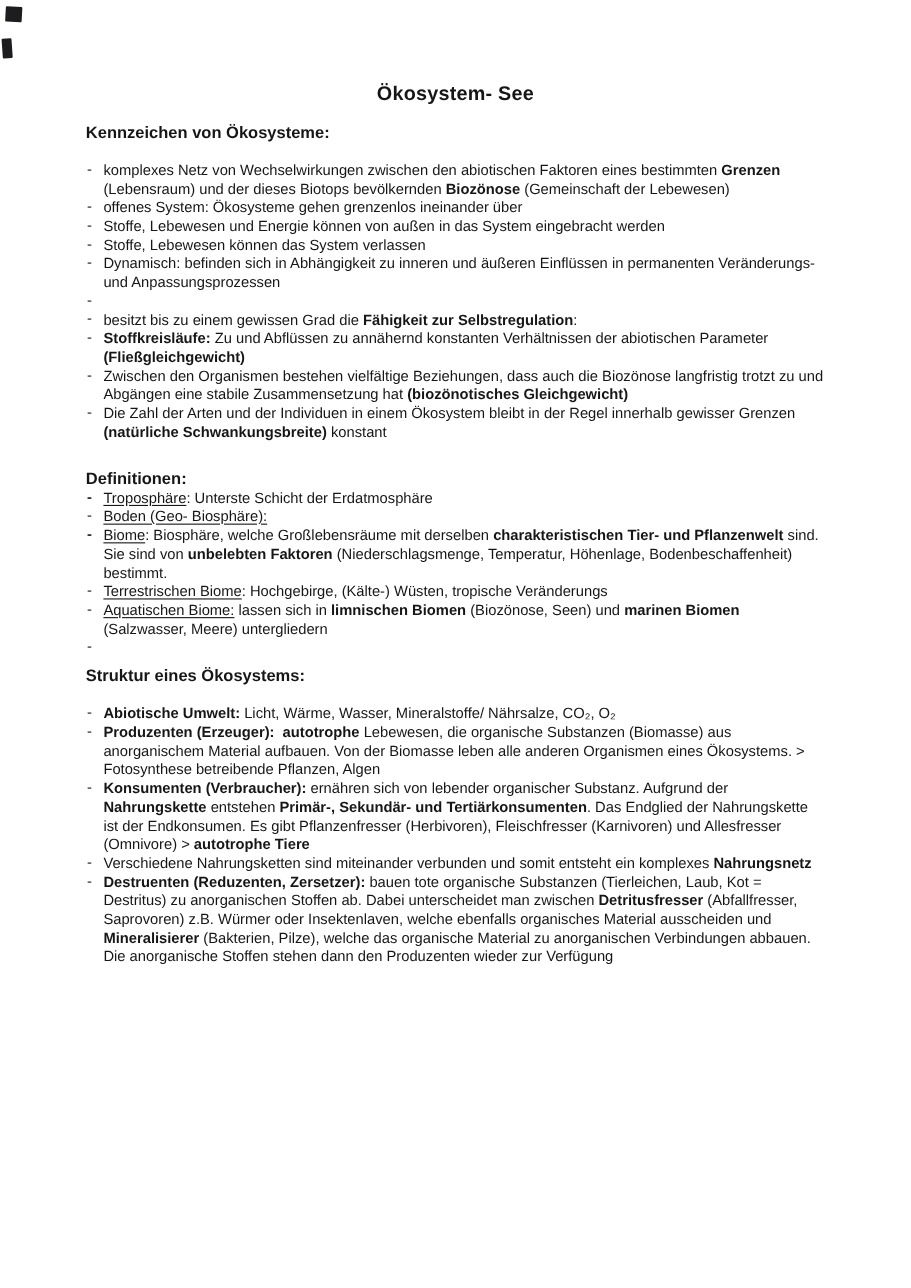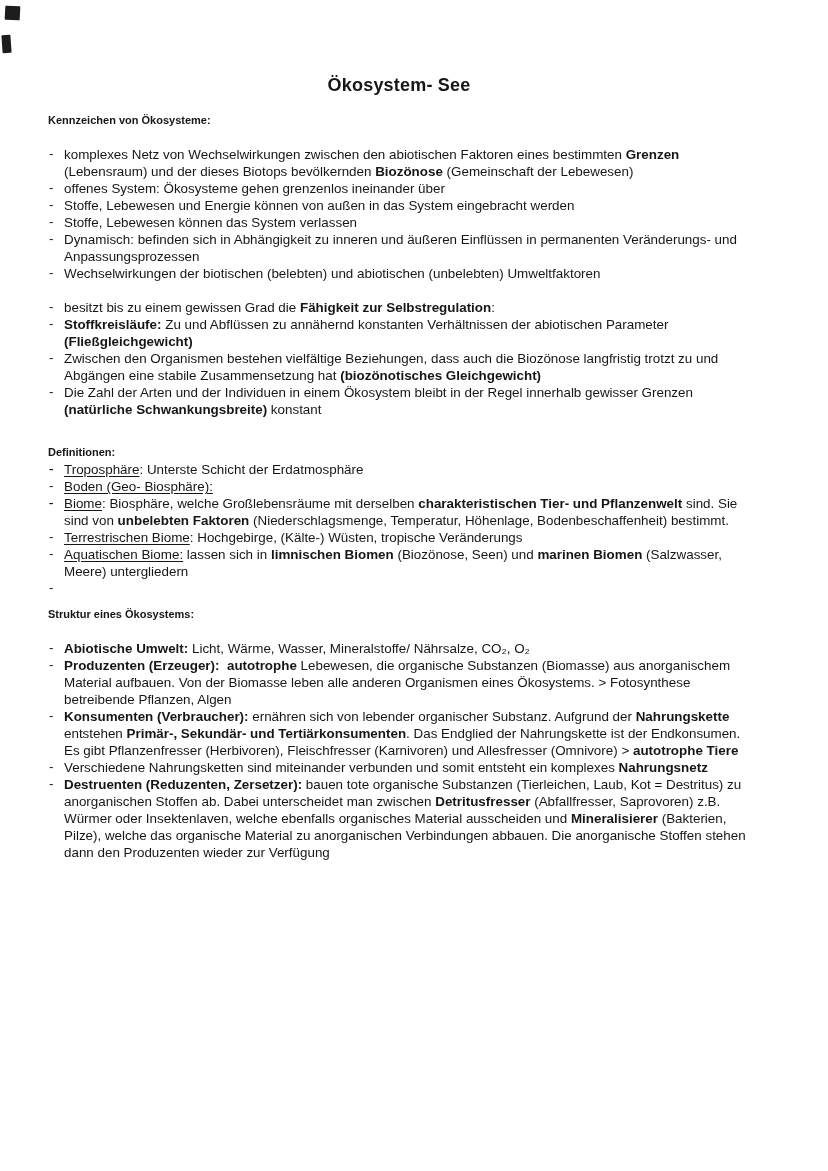--- a/index.html
+++ b/index.html
@@ -3,27 +3,27 @@
 <meta charset="utf-8">
 <style>
   * { margin:0; padding:0; box-sizing:border-box; }
   html, body { background:#ffffff; }
   body {
     width:828px; height:1171px; position:relative; overflow:hidden;
     font-family:"Liberation Sans","DejaVu Sans",sans-serif;
     color:#161616;
     -webkit-font-smoothing:antialiased;
   }
-  .page { padding:74px 78px 0 48px; }
+  .page { padding:74px 78px 0 78px; }
   .doc-title {
     text-align:center; font-size:18px; font-weight:700;
     letter-spacing:0.2px; margin-bottom:16px; line-height:22px;
   }
   .doc-section { margin-bottom:26px; }
-  .sec-heading { font-size:11px; font-weight:700; line-height:17px; }
+  .sec-heading { font-size:15px; font-weight:700; line-height:17px; }
   .sec-heading.gap { margin-bottom:17px; }
   .group + .group { margin-top:17px; }
   .item {
     position:relative; padding-left:16px;
     font-size:13.4px; line-height:17px;
   }
   .dash { position:absolute; left:1px; top:-1px; font-weight:400; }
   .b { font-weight:700; }
   .u { text-decoration:underline; text-underline-offset:2px; }
   .artifact { position:absolute; background:#1d1d1f; }
@@ -40,21 +40,21 @@
   <h1 class="doc-title">Ökosystem- See</h1>
   <div id="doc-body">
       <section class="doc-section">
         <h2 class="sec-heading gap">Kennzeichen von Ökosysteme:</h2>
         <div class="group">
           <div class="item"><span class="dash">-</span><span><span>komplexes Netz von Wechselwirkungen zwischen den abiotischen Faktoren eines bestimmten </span><span class="b">Grenzen</span><span> (Lebensraum) und der dieses Biotops bevölkernden </span><span class="b">Biozönose</span><span> (Gemeinschaft der Lebewesen)</span></span></div>
           <div class="item"><span class="dash">-</span><span><span>offenes System: Ökosysteme gehen grenzenlos ineinander über</span></span></div>
           <div class="item"><span class="dash">-</span><span><span>Stoffe, Lebewesen und Energie können von außen in das System eingebracht werden</span></span></div>
           <div class="item"><span class="dash">-</span><span><span>Stoffe, Lebewesen können das System verlassen</span></span></div>
           <div class="item"><span class="dash">-</span><span><span>Dynamisch: befinden sich in Abhängigkeit zu inneren und äußeren Einflüssen in permanenten Veränderungs- und Anpassungsprozessen</span></span></div>
-          <div class="item"><span class="dash">-</span><span><span>Wechselwirkungen der biotischen (belebten) und abiotischen (unbelebten) Umweltfaktoren</span></span></div>
+          <div class="item"><span class="dash">-</span></div>
         </div>
         <div class="group">
           <div class="item"><span class="dash">-</span><span><span>besitzt bis zu einem gewissen Grad die </span><span class="b">Fähigkeit zur Selbstregulation</span><span>:</span></span></div>
           <div class="item"><span class="dash">-</span><span><span class="b">Stoffkreisläufe:</span><span> Zu und Abflüssen zu annähernd konstanten Verhältnissen der abiotischen Parameter </span><span class="b">(Fließgleichgewicht)</span></span></div>
           <div class="item"><span class="dash">-</span><span><span>Zwischen den Organismen bestehen vielfältige Beziehungen, dass auch die Biozönose langfristig trotzt zu und Abgängen eine stabile Zusammensetzung hat </span><span class="b">(biozönotisches Gleichgewicht)</span></span></div>
           <div class="item"><span class="dash">-</span><span><span>Die Zahl der Arten und der Individuen in einem Ökosystem bleibt in der Regel innerhalb gewisser Grenzen </span><span class="b">(natürliche Schwankungsbreite)</span><span> konstant</span></span></div>
         </div>
       </section>
       <section class="doc-section">
         <h2 class="sec-heading">Definitionen:</h2>

